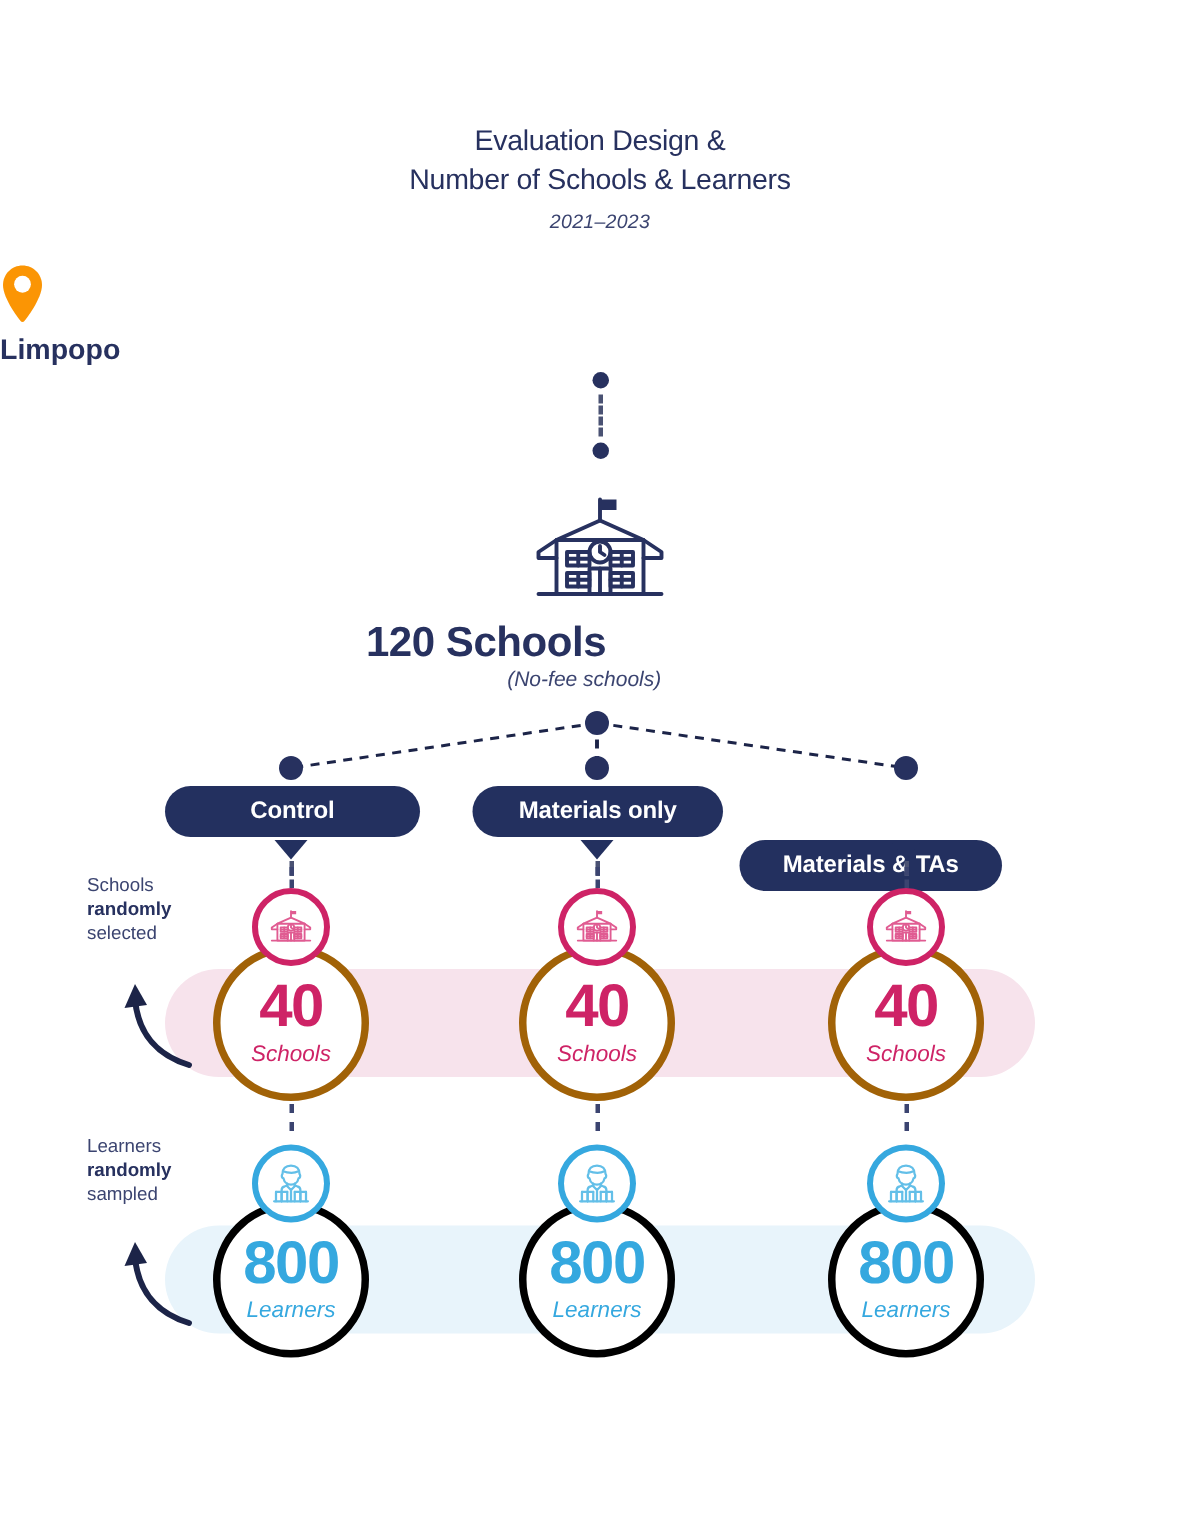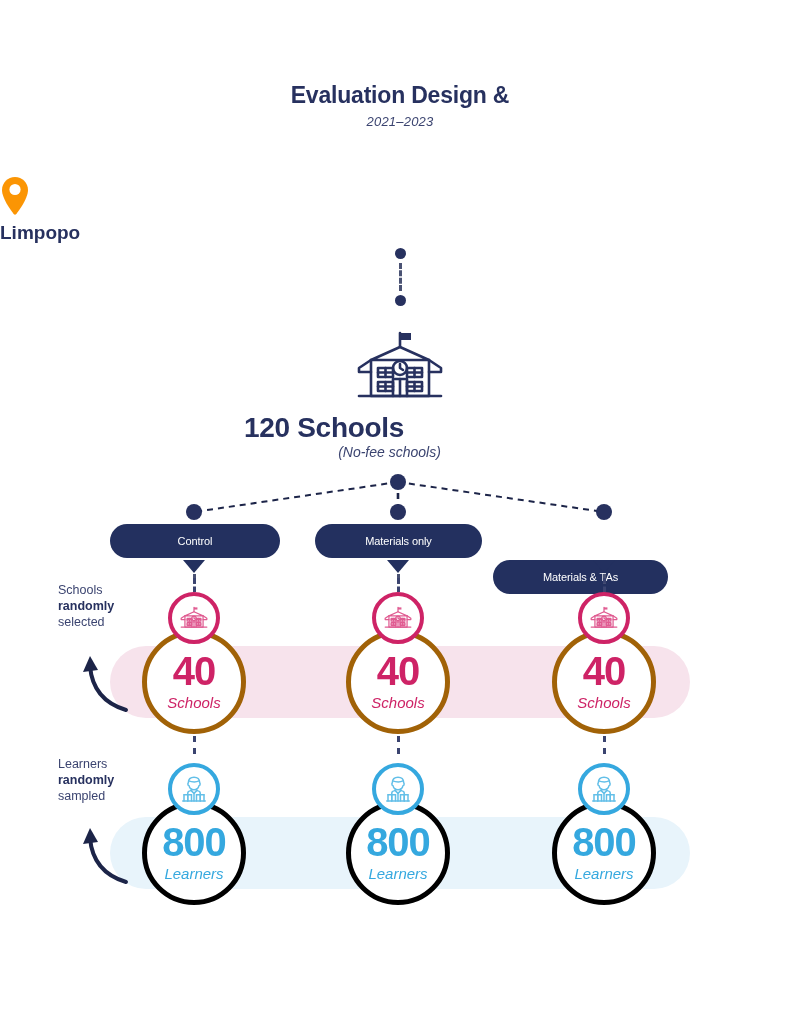--- a/index.html
+++ b/index.html
@@ -7,21 +7,21 @@
     width:800px;height:1024px;background:#ffffff;
     font-family:"Liberation Sans", sans-serif;
     color:#23305F;overflow:hidden;position:relative;
   }
   .stage{position:absolute;left:0;top:0;width:800px;height:1024px;}
   .abs{position:absolute;}
 
   
   .title-block{left:0;top:82px;width:800px;text-align:center;}
   .title-line{
-    font-size:23px;font-weight:bold;color:#27315f;
+    font-size:19px;font-weight:normal;color:#27315f;
     letter-spacing:-0.2px;line-height:26px;
   }
   .subtitle{
     font-size:13px;font-style:italic;color:#3b4470;
     margin-top:6px;letter-spacing:0.2px;
   }
 
   
   .pin-wrap{left:0;top:176px;width:800px;}
   .pin-label{
@@ -48,21 +48,21 @@
     left:0;top:444px;width:779px;text-align:center;
     font-size:14px;font-style:italic;color:#3b4470;
   }
 
   
   .branch{left:0;top:468px;width:800px;height:60px;}
 
   
   .pill{
     top:524px;height:34px;border-radius:17px;background:#23305F;
-    color:#ffffff;font-size:11px;font-weight:normal;
+    color:#ffffff;font-size:16px;font-weight:bold;
     display:flex;align-items:center;justify-content:center;
     letter-spacing:-0.1px;
   }
   .pill.c1{left:110px;width:170px;}
   .pill.c2{left:315px;width:167px;}
   .pill.c3{left:493px;width:175px;margin-top:36px;}
 
   .tri-wrap{top:560px;width:40px;height:36px;text-align:center;}
   .tri-wrap.c1{left:174px;} .tri-wrap.c2{left:378px;} .tri-wrap.c3{left:584px;}
   .tri{
@@ -120,20 +120,21 @@
   .arrow.a1{left:76px;top:634px;}
   .arrow.a2{left:76px;top:806px;}
 </style>
 </head>
 <body>
 
 <div class="stage">
 
   <div class="abs title-block">
     <div class="title-line">Evaluation Design &amp;</div>
+    <div class="title-line">Number of Schools &amp; Learners</div>
     <div class="subtitle">2021–2023</div>
   </div>
 
   <div class="abs pin-wrap">
     <span>
       <svg width="30" height="40" viewBox="0 0 30 40">
         <path d="M15 1C7.8 1 2 6.8 2 14c0 9.3 11.2 23.4 11.7 24a1.7 1.7 0 0 0 2.6 0C16.8 37.4 28 23.3 28 14 28 6.8 22.2 1 15 1z" fill="#FB9504"></path>
         <circle cx="15" cy="13.5" r="5.6" fill="#ffffff"></circle>
       </svg>
     </span>

